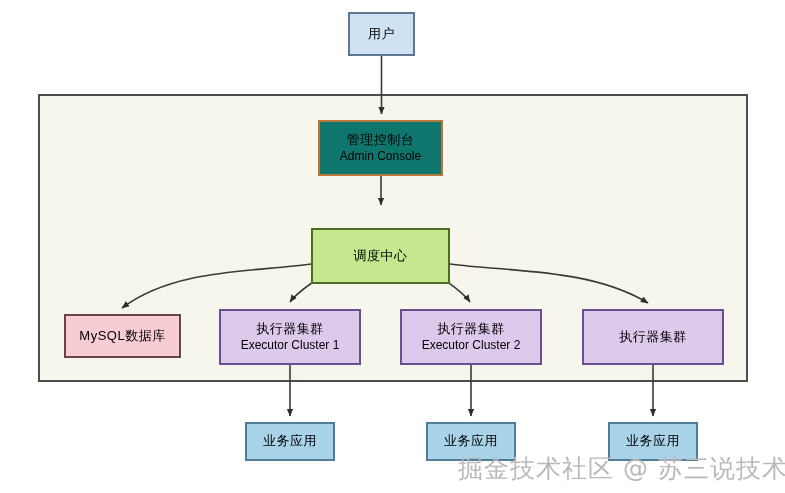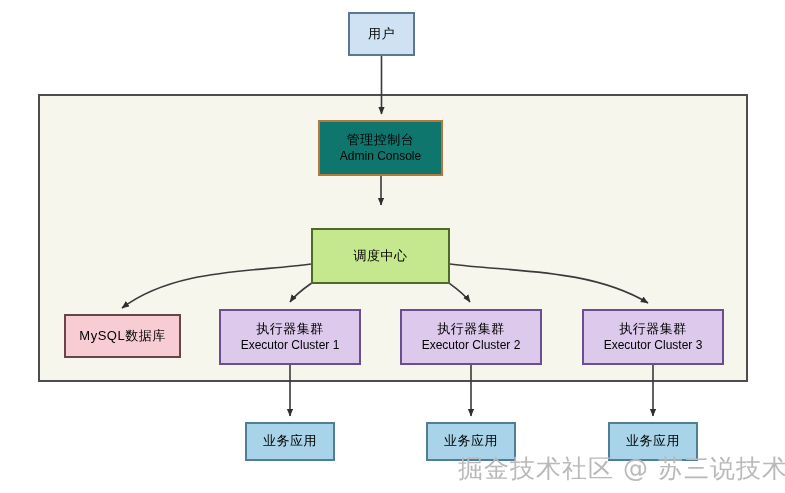--- a/index.html
+++ b/index.html
@@ -156,21 +156,20 @@
     <span class="en">Executor Cluster 1</span>
   </div>
 
   <div class="node n-exec2">
     <span class="cn">执行器集群</span>
     <span class="en">Executor Cluster 2</span>
   </div>
 
   <div class="node n-exec3">
     <span class="cn">执行器集群</span>
-    <span class="en">Executor Cluster 3</span>
   </div>
 
   <div class="node single n-app1">
     <span class="cn">业务应用</span>
   </div>
 
   <div class="node single n-app2">
     <span class="cn">业务应用</span>
   </div>
 

